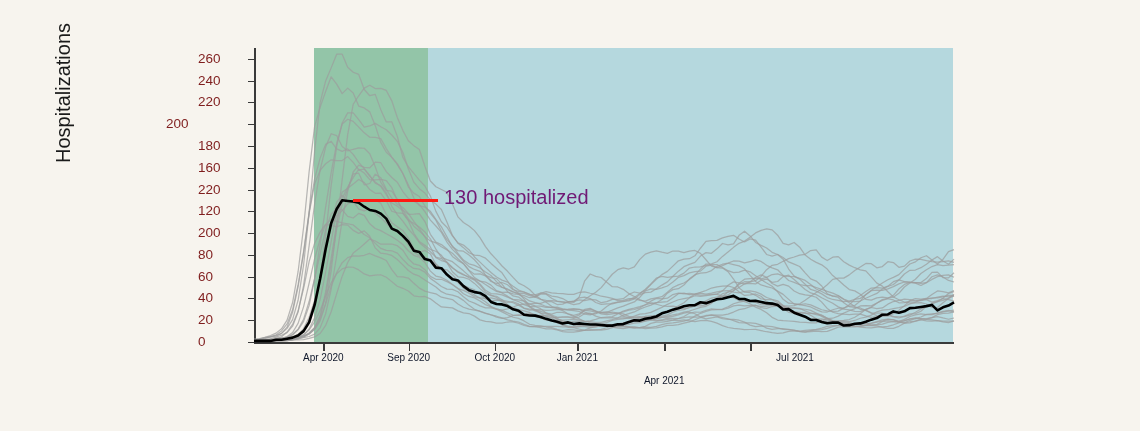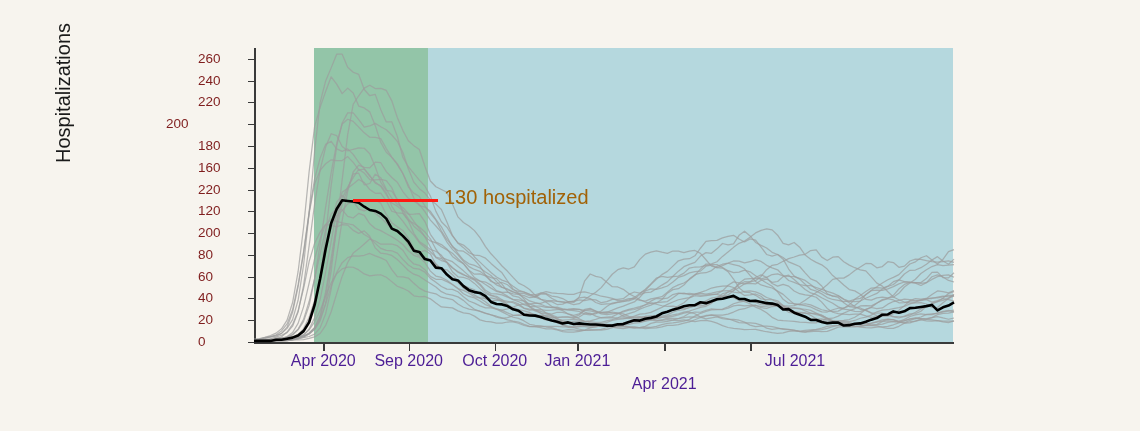--- a/index.html
+++ b/index.html
@@ -100,37 +100,37 @@
     width: 1.4px;
     height: 7px;
     background: #3a3a3a;
   }
   .xtick-label {
     position: absolute;
     top: 352px;
     width: 90px;
     margin-left: -45px;
     text-align: center;
-    font-size: 16px;
-    color: #4c1d95;
+    font-size: 10px;
+    color: #0f172a;
   }
   .span-band {
     position: absolute;
     top: 0;
     height: 294px;
   }
   #annot-line {
     position: absolute;
     height: 3px;
     background: #ff1a12;
   }
   #annot-text {
     position: absolute;
     font-size: 20px;
-    color: #a16207;
+    color: #701a75;
     white-space: nowrap;
   }
   svg.curves {
     position: absolute;
     left: 0;
     top: 0;
     overflow: visible;
   }
 </style>
 </head>

